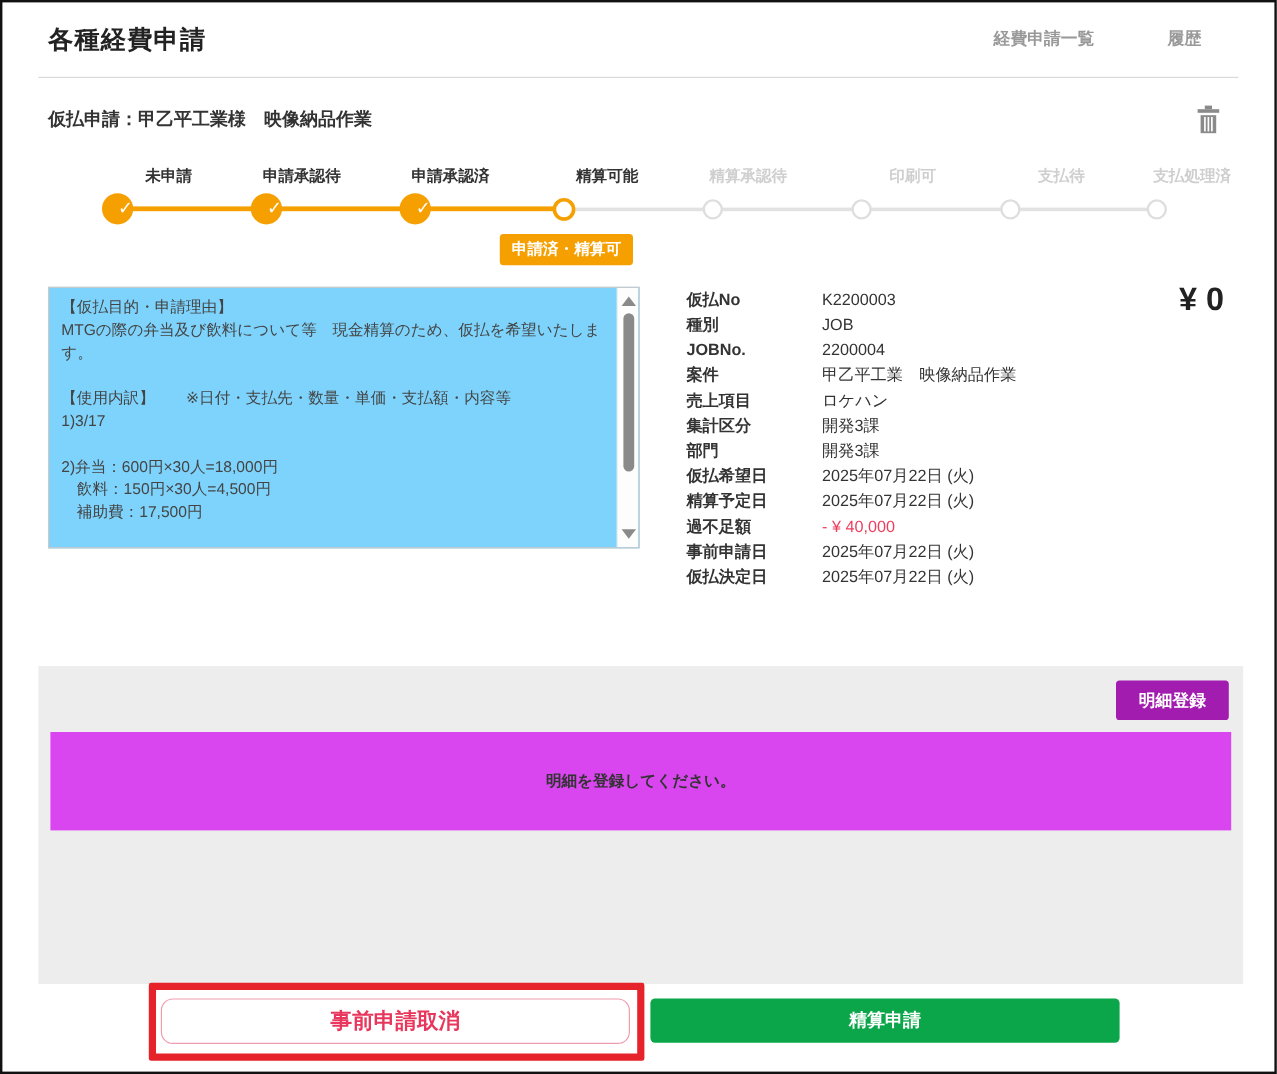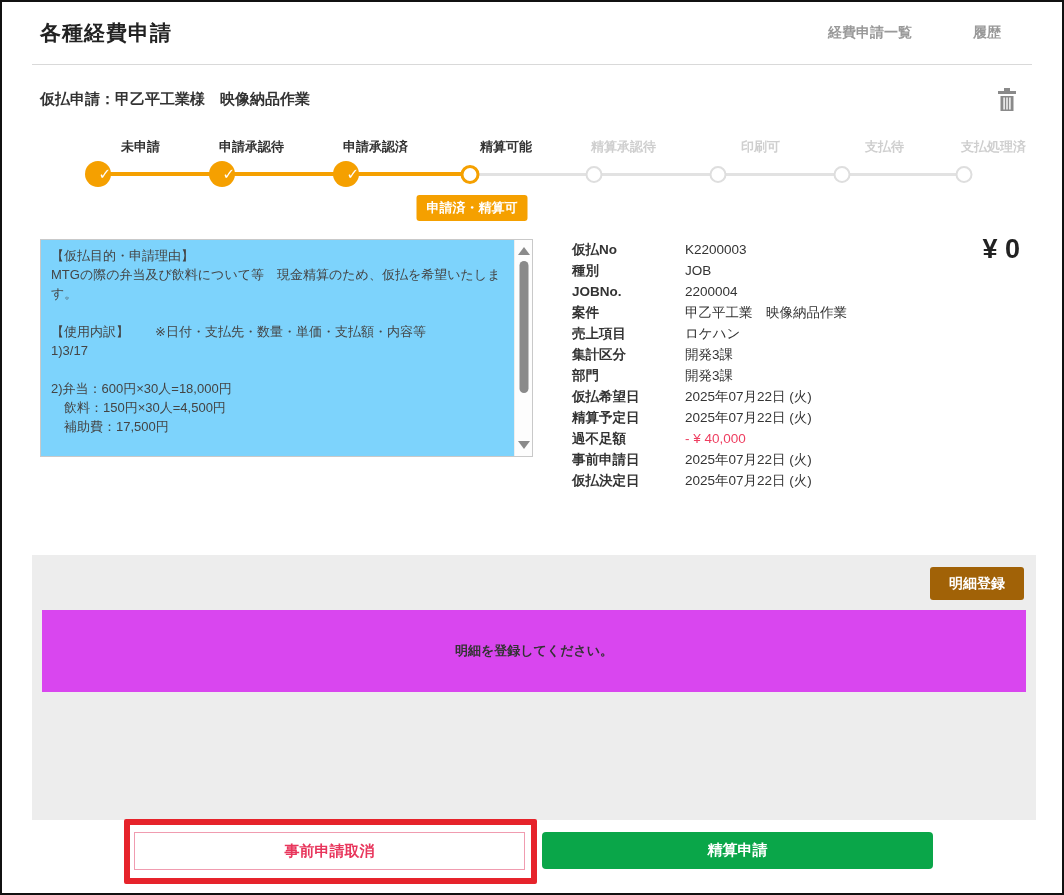--- a/index.html
+++ b/index.html
@@ -45,26 +45,26 @@
   
   .amount { position:absolute; top:232px; right:42px; font-size:27px; font-weight:bold; color:#222; }
   .details { position:absolute; left:570px; top:237px; width:400px; }
   .drow { display:flex; line-height:21px; font-size:13.5px; }
   .dlabel { width:113px; font-weight:bold; color:#333; flex:none; }
   .dvalue { color:#333; white-space:nowrap; }
   .drow.neg .dvalue { color:#EE3E60; }
 
   
   .gray-section { position:absolute; left:30px; top:553px; width:1004px; height:265px; background:#ededed; }
-  .register-btn { position:absolute; top:12px; right:12px; width:94px; height:33px; background:#a16207; border:none; border-radius:3px; color:#fff; font-size:14px; font-weight:bold; cursor:pointer; font-family:inherit; }
+  .register-btn { position:absolute; top:12px; right:12px; width:94px; height:33px; background:#a21caf; border:none; border-radius:3px; color:#fff; font-size:14px; font-weight:bold; cursor:pointer; font-family:inherit; }
   .empty-box { position:absolute; left:10px; right:10px; top:55px; height:82px; background:#d946ef; display:flex; align-items:center; justify-content:center; }
   .empty-box span { font-size:13px; font-weight:bold; color:#333; }
 
   
-  .cancel-btn { position:absolute; left:132px; top:830px; width:391px; height:38px; background:#fff; border:1px solid #F09CB0; border-radius:0; color:#E8365C; font-size:15px; font-weight:bold; cursor:pointer; font-family:inherit; }
+  .cancel-btn { position:absolute; left:132px; top:830px; width:391px; height:38px; background:#fff; border:1px solid #F09CB0; border-radius:10px; color:#E8365C; font-size:18px; font-weight:bold; cursor:pointer; font-family:inherit; }
   .submit-btn { position:absolute; left:540px; top:830px; width:391px; height:37px; background:#0AA649; border:none; border-radius:4px; color:#fff; font-size:15px; font-weight:bold; cursor:pointer; font-family:inherit; }
   .annotation { position:absolute; left:122px; top:817px; width:413px; height:65px; border:6px solid #E6232B; border-radius:2px; pointer-events:none; }
 </style>
 </head>
 <body>
 
 <div id="page">
 
   <div class="header">
     <div class="page-title">各種経費申請</div>

